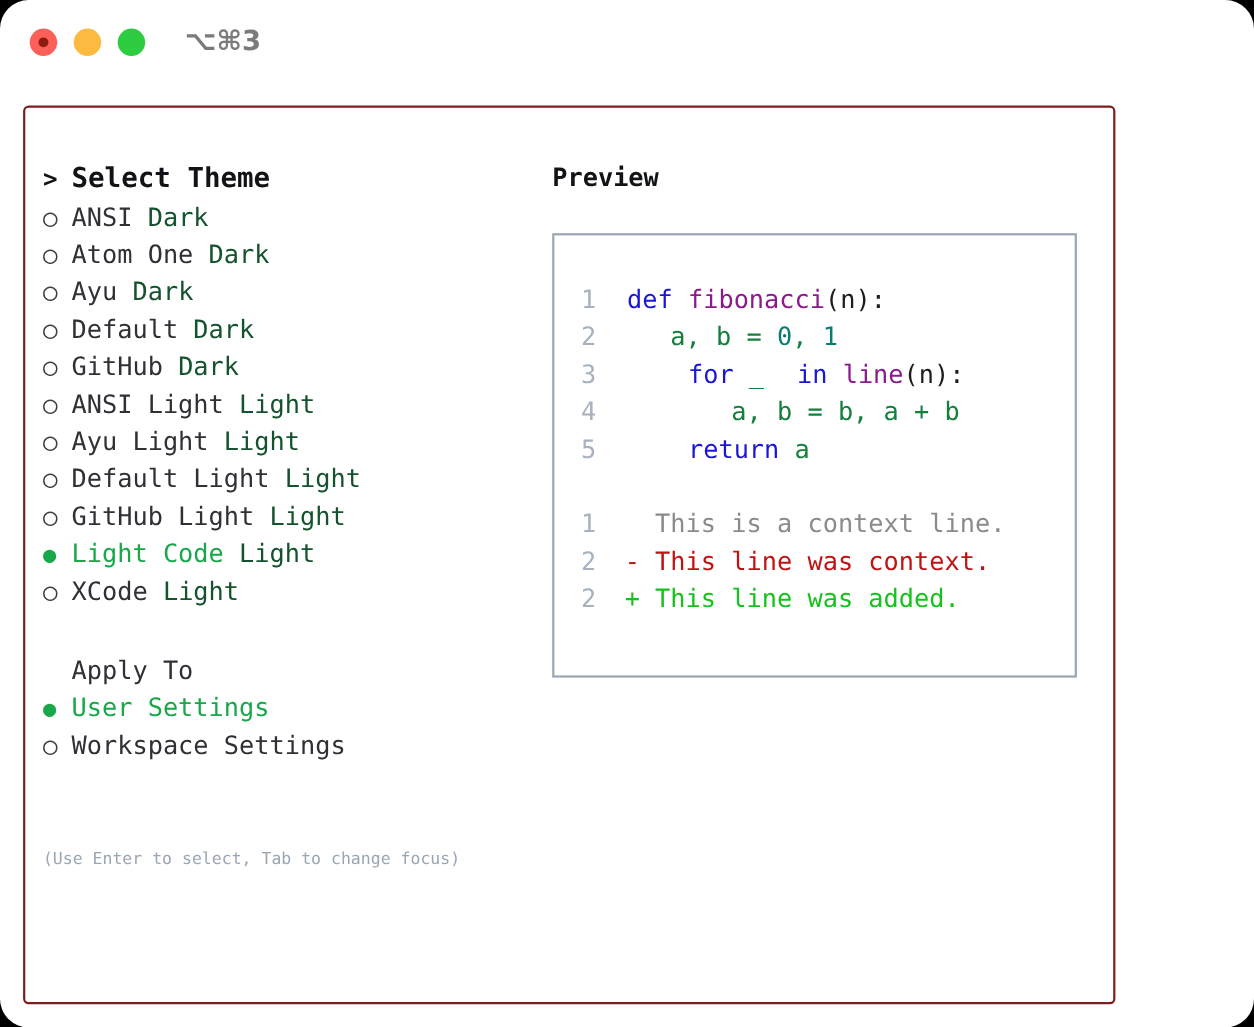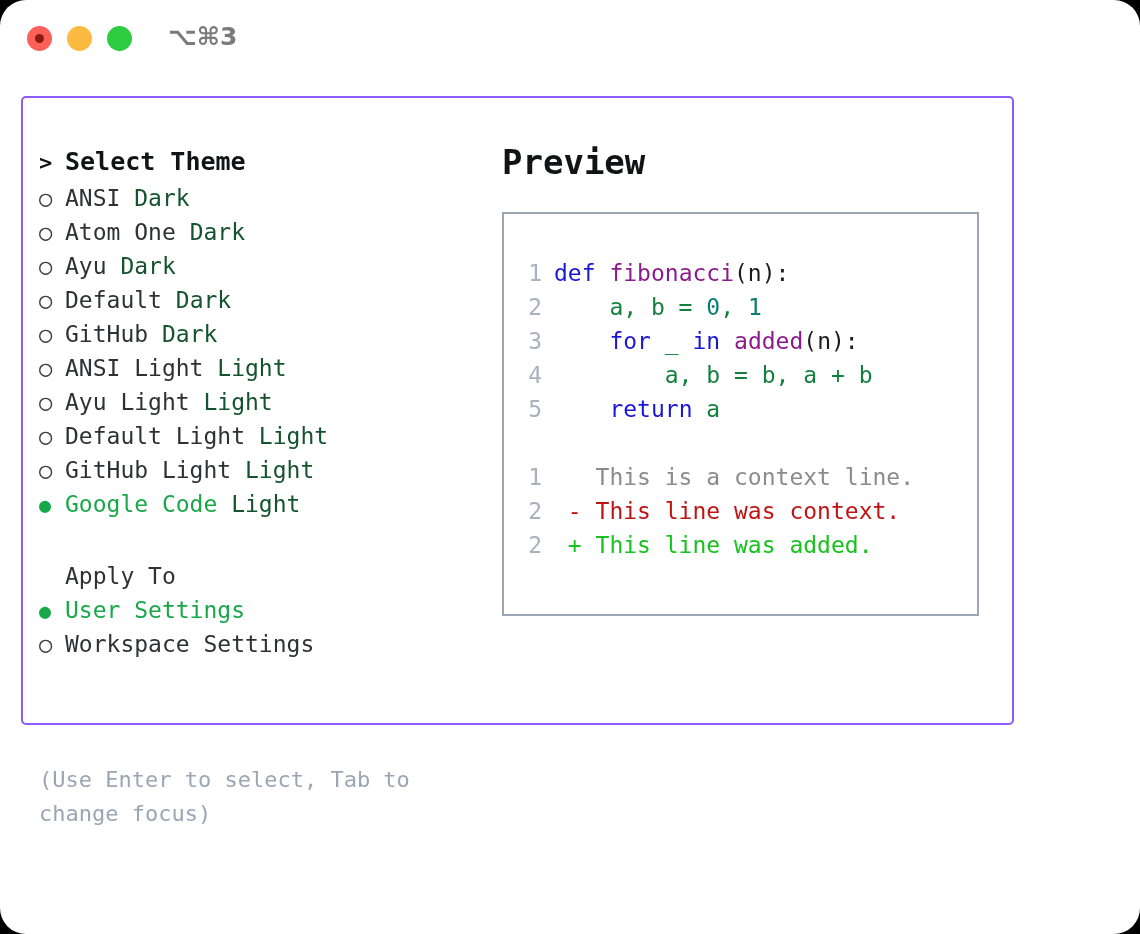--- a/index.html
+++ b/index.html
@@ -61,22 +61,22 @@
     letter-spacing: 0px;
     font-family: "DejaVu Sans", sans-serif;
   }
 
   
   #panel {
     position: absolute;
     left: 21px;
     top: 96px;
     width: 993px;
-    height: 629px;
-    border: 2px solid #8b5cf6;
+    height: 817px;
+    border: 2px solid #7f1d1d;
     border-radius: 5px;
     box-sizing: border-box;
     background: #ffffff;
     padding-left: 41px;
   }
 
   
   #left-col {
     position: absolute;
     left: 16px;
@@ -115,34 +115,34 @@
   .tag { color: #14532d; }
   .row.plain .bullet { color: transparent; }
 
   #apply-block { margin-top: 38px; }
 
   #hint {
     position: absolute;
     left: 16px;
     top: 665px;
     width: 420px;
-    font-size: 22px;
+    font-size: 15px;
     line-height: 34px;
     color: #9aa6b4;
   }
 
   
   #right-col {
     position: absolute;
     left: 479px;
     top: 45px;
     width: 500px;
   }
   #preview-title {
-    font-size: 34px;
+    font-size: 23px;
     font-weight: bold;
     color: #111317;
     line-height: 38px;
   }
   #preview-box {
     margin-top: 31px;
     width: 477px;
     height: 404px;
     border: 2px solid #9aa6b4;
     box-sizing: border-box;
@@ -160,21 +160,21 @@
     line-height: 34px;
     white-space: pre;
   }
   .lno {
     display: inline-block;
     width: 26px;
     text-align: right;
     color: #a8b2be;
     margin-right: 12px;
   }
-  .kw  { color: #1a16d6; }
+  .kw  { color: #1a16d6; margin-left: 16px; }
   .fn  { color: #8d1a8d; text-align: right; }
   .num { color: #0a7d72; }
   .id  { color: #15803d; }
   .pn  { color: #1c1c1c; }
   .spacer { height: 34px; }
   .ctx { color: #8b8b8b; }
   .del { color: #c01414; }
   .add { color: #17c21c; }
 </style>
 </head>
@@ -198,38 +198,39 @@
           <div class="row header"><span class="bullet">&gt;</span><span>Select Theme</span></div>
           <div class="row"><span class="bullet">○</span><span class="name">ANSI</span><span class="tag"> Dark</span></div>
           <div class="row"><span class="bullet">○</span><span class="name">Atom One</span><span class="tag"> Dark</span></div>
           <div class="row"><span class="bullet">○</span><span class="name">Ayu</span><span class="tag"> Dark</span></div>
           <div class="row"><span class="bullet">○</span><span class="name">Default</span><span class="tag"> Dark</span></div>
           <div class="row"><span class="bullet">○</span><span class="name">GitHub</span><span class="tag"> Dark</span></div>
           <div class="row"><span class="bullet">○</span><span class="name">ANSI Light</span><span class="tag"> Light</span></div>
           <div class="row"><span class="bullet">○</span><span class="name">Ayu Light</span><span class="tag"> Light</span></div>
           <div class="row"><span class="bullet">○</span><span class="name">Default Light</span><span class="tag"> Light</span></div>
           <div class="row"><span class="bullet">○</span><span class="name">GitHub Light</span><span class="tag"> Light</span></div>
-          <div class="row selected"><span class="bullet sel">●</span><span class="name">Google Code</span><span class="tag"> Light</span></div>
+          <div class="row selected"><span class="bullet sel">●</span><span class="name">Light Code</span><span class="tag"> Light</span></div>
+          <div class="row"><span class="bullet">○</span><span class="name">XCode</span><span class="tag"> Light</span></div>
         </div>
       <div id="apply-block">
           <div class="row plain"><span class="bullet">○</span><span>Apply To</span></div>
           <div class="row selected"><span class="bullet sel">●</span><span class="name">User Settings</span></div>
           <div class="row"><span class="bullet">○</span><span class="name">Workspace Settings</span></div>
         </div>
     </div>
 
     <div id="hint">(Use Enter to select, Tab to change focus)</div>
 
     <div id="right-col">
       <div id="preview-title">Preview</div>
       <div id="preview-box">
         <div id="code-area">
             <div class="cline"><span class="lno">1</span><span class="kw">def </span><span class="fn">fibonacci</span><span class="pn">(n):</span></div>
             <div class="cline"><span class="lno">2</span><span class="id">    a, b = </span><span class="num">0</span><span class="id">, </span><span class="num">1</span></div>
-            <div class="cline"><span class="lno">3</span><span class="id">    </span><span class="kw">for</span><span class="id"> _ </span><span class="kw">in</span><span class="id"> </span><span class="fn">added</span><span class="pn">(n):</span></div>
+            <div class="cline"><span class="lno">3</span><span class="id">    </span><span class="kw">for</span><span class="id"> _ </span><span class="kw">in</span><span class="id"> </span><span class="fn">line</span><span class="pn">(n):</span></div>
             <div class="cline"><span class="lno">4</span><span class="id">        a, b = b, a + b</span></div>
             <div class="cline"><span class="lno">5</span><span class="id">    </span><span class="kw">return</span><span class="id"> a</span></div>
             <div class="spacer"></div>
             <div class="cline"><span class="lno">1</span><span class="ctx">   This is a context line.</span></div>
             <div class="cline"><span class="lno">2</span><span class="del"> - This line was context.</span></div>
             <div class="cline"><span class="lno">2</span><span class="add"> + This line was added.</span></div>
           </div>
       </div>
     </div>
 

